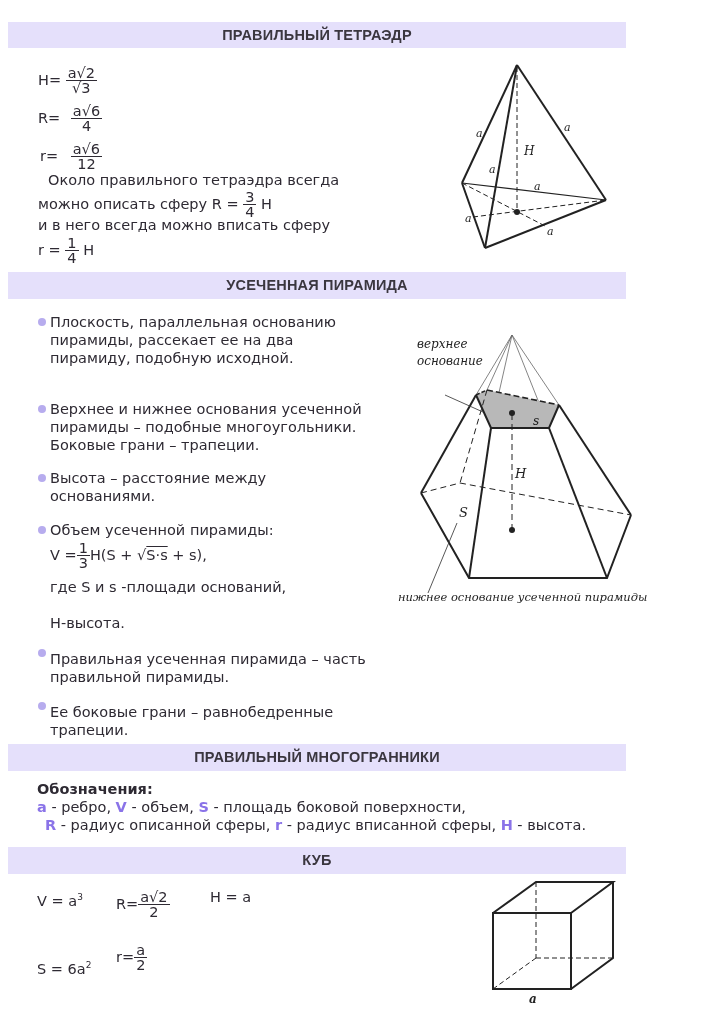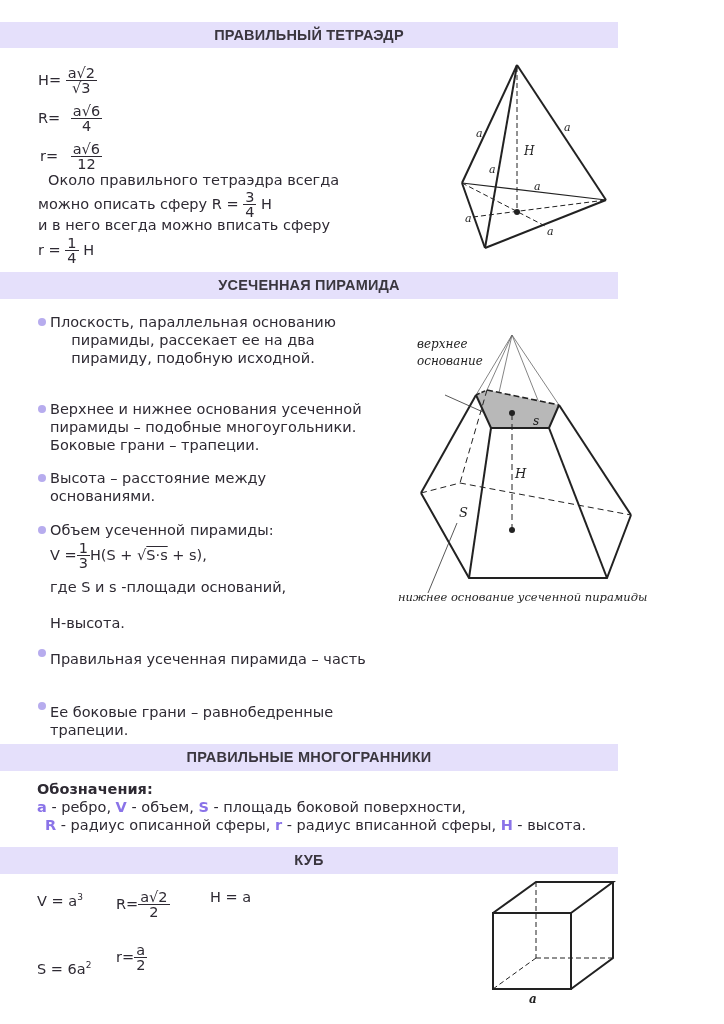--- a/index.html
+++ b/index.html
@@ -1,18 +1,18 @@
 <!DOCTYPE html>
 <html><head>
 <meta charset="utf-8">
 <style>
   * { box-sizing: border-box; margin: 0; padding: 0; }
   html, body { width: 724px; height: 1024px; background: #ffffff; overflow: hidden; }
   body { position: relative; font-family: "DejaVu Sans", sans-serif; color: #2e2a33; }
-  .bar { position: absolute; left: 0; width: 618px; background: #e5e0fb; text-align: center;
+  .bar { position: absolute; left: 8px; width: 618px; background: #e5e0fb; text-align: center;
          font-family: "Liberation Sans", sans-serif; font-weight: bold; font-size: 14.5px;
          color: #3a363f; letter-spacing: 0.2px; }
   .abs { position: absolute; }
   .t { font-size: 14.5px; line-height: 18px; color: #2e2a33; white-space: nowrap; }
   .frac { display: inline-block; vertical-align: middle; text-align: center; line-height: 14px; }
   .frac .num { display: block; border-bottom: 1.3px solid #2e2a33; padding: 0 2px; }
   .frac .den { display: block; padding: 0 2px; }
   .bullet { position: absolute; width: 8px; height: 8px; border-radius: 50%; background: #b7acee; }
   .btext { position: absolute; font-size: 14.5px; line-height: 18px; color: #2e2a33; }
   .hl { color: #8a73e8; font-weight: bold; }
@@ -69,21 +69,21 @@
   <text x="25" y="167" font-size="11" fill="#222">a</text>
   <text x="107" y="180" font-size="11" fill="#222">a</text>
   <text x="84" y="100" font-size="12" fill="#222">H</text>
 </svg>
 
 <div class="bar" style="top:272px;height:27px;line-height:27px;">
   <span>УСЕЧЕННАЯ ПИРАМИДА</span>
 </div>
 
 <div class="bullet" style="left:38px;top:318px;"></div>
-<div class="btext" style="left:50px;top:313px;text-align:center;">
+<div class="btext" style="left:50px;top:313px;">
   <div>Плоскость, параллельная основанию</div>
   <div>пирамиды, рассекает ее на два</div>
   <div>пирамиду, подобную исходной.</div>
 </div>
 
 <div class="bullet" style="left:38px;top:405px;"></div>
 <div class="btext" style="left:50px;top:400px;">
   <div>Верхнее и нижнее основания усеченной</div>
   <div>пирамиды – подобные многоугольники.</div>
   <div>Боковые грани – трапеции.</div>
@@ -101,20 +101,21 @@
 </div>
 <div class="abs t" style="left:50px;top:541px;">
   <span>V =</span><span class="frac"><span class="num">1</span><span class="den">3</span></span><span>H(S + </span>√<span class="sqrt">S·s</span><span>  + s),</span>
 </div>
 <div class="abs t" style="left:50px;top:578px;">где S и s -площади оснований,</div>
 <div class="abs t" style="left:50px;top:614px;">Н-высота.</div>
 
 <div class="bullet" style="left:38px;top:649px;"></div>
 <div class="btext" style="left:50px;top:650px;">
   <div>Правильная усеченная пирамида – часть</div>
+  <div>правильной пирамиды.</div>
 </div>
 
 <div class="bullet" style="left:38px;top:702px;"></div>
 <div class="btext" style="left:50px;top:703px;">
   <div>Ее боковые грани – равнобедренные</div>
   <div>трапеции.</div>
 </div>
 
 <svg class="abs" style="left:395px;top:325px;" width="290" height="285" viewBox="0 0 290 285">
   <g stroke="#666" stroke-width="0.8" fill="none">
@@ -145,21 +146,21 @@
   <circle cx="117" cy="205" r="3" fill="#222"></circle>
   <text x="22" y="23" font-size="12" fill="#222">верхнее</text>
   <text x="22" y="40" font-size="12" fill="#222">основание</text>
   <text x="138" y="100" font-size="12" fill="#222">s</text>
   <text x="120" y="153" font-size="13" fill="#222">H</text>
   <text x="64" y="192" font-size="13" fill="#222">S</text>
   <text x="3" y="276" font-size="11.5" fill="#222">нижнее основание усеченной пирамиды</text>
 </svg>
 
 <div class="bar" style="top:744px;height:27px;line-height:27px;">
-  <span>ПРАВИЛЬНЫЕ МНОГОГРАННИКИ</span>
+  <span>ПРАВИЛЬНЫЙ МНОГОГРАННИКИ</span>
 </div>
 
 <div class="abs t" style="left:37px;top:780px;font-weight:bold;">Обозначения:</div>
 <div class="abs t" style="left:37px;top:798px;">
   <span class="hl">a</span><span> - ребро,  </span><span class="hl">V</span><span> - объем,  </span><span class="hl">S</span><span> - площадь боковой поверхности,</span>
 </div>
 <div class="abs t" style="left:37px;top:816px;margin-left:8px;">
   <span class="hl">R</span><span> - радиус описанной сферы,  </span><span class="hl">r</span><span> - радиус вписанной сферы,  </span><span class="hl">H</span><span> - высота.</span>
 </div>
 

